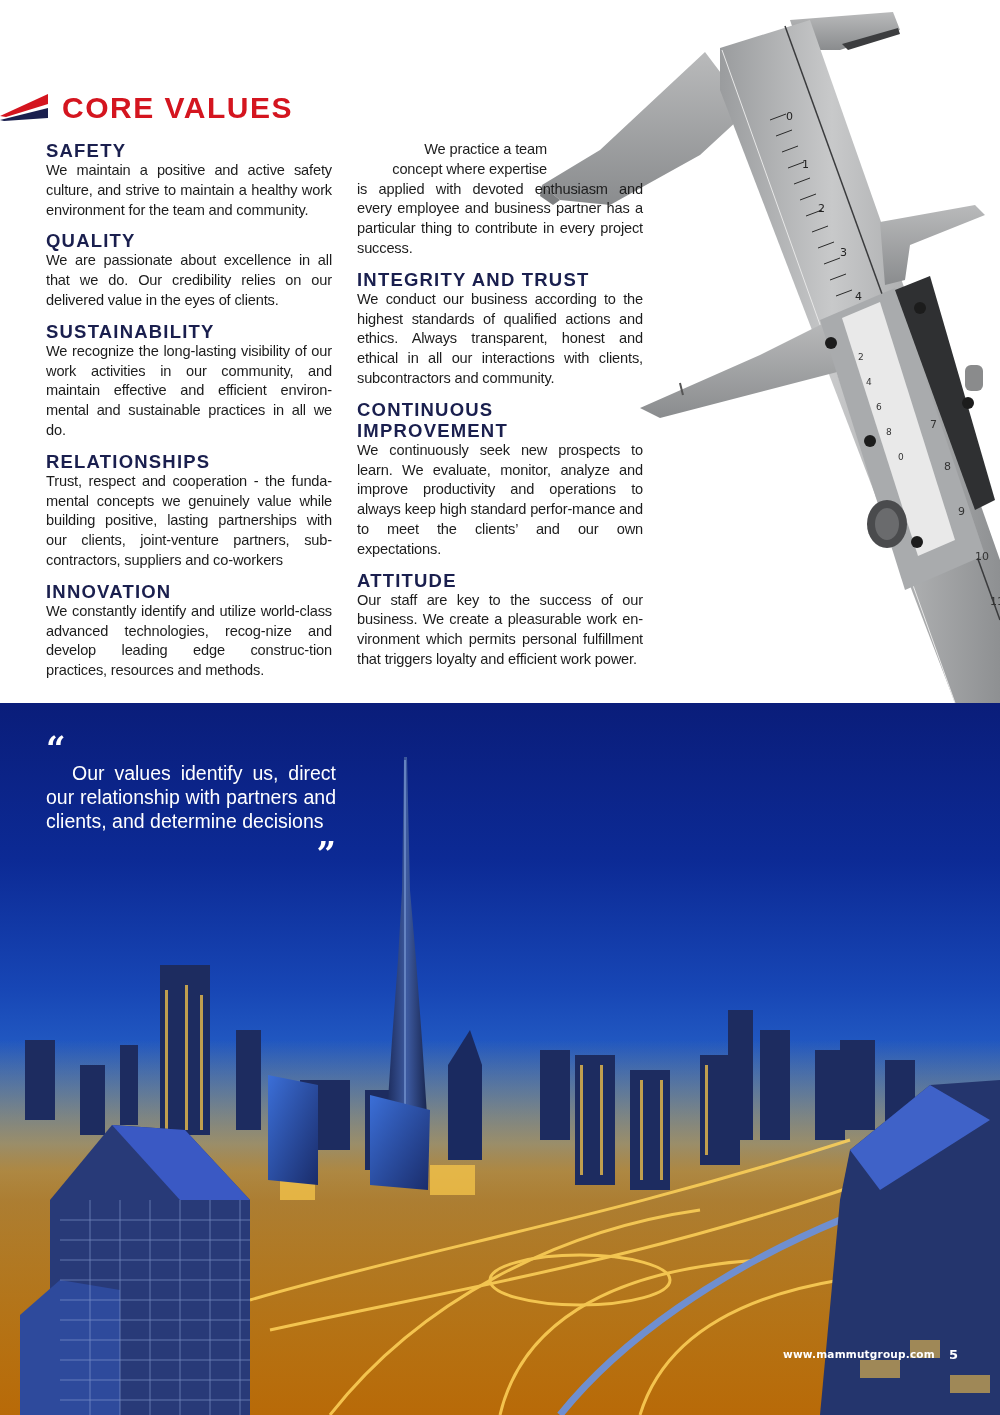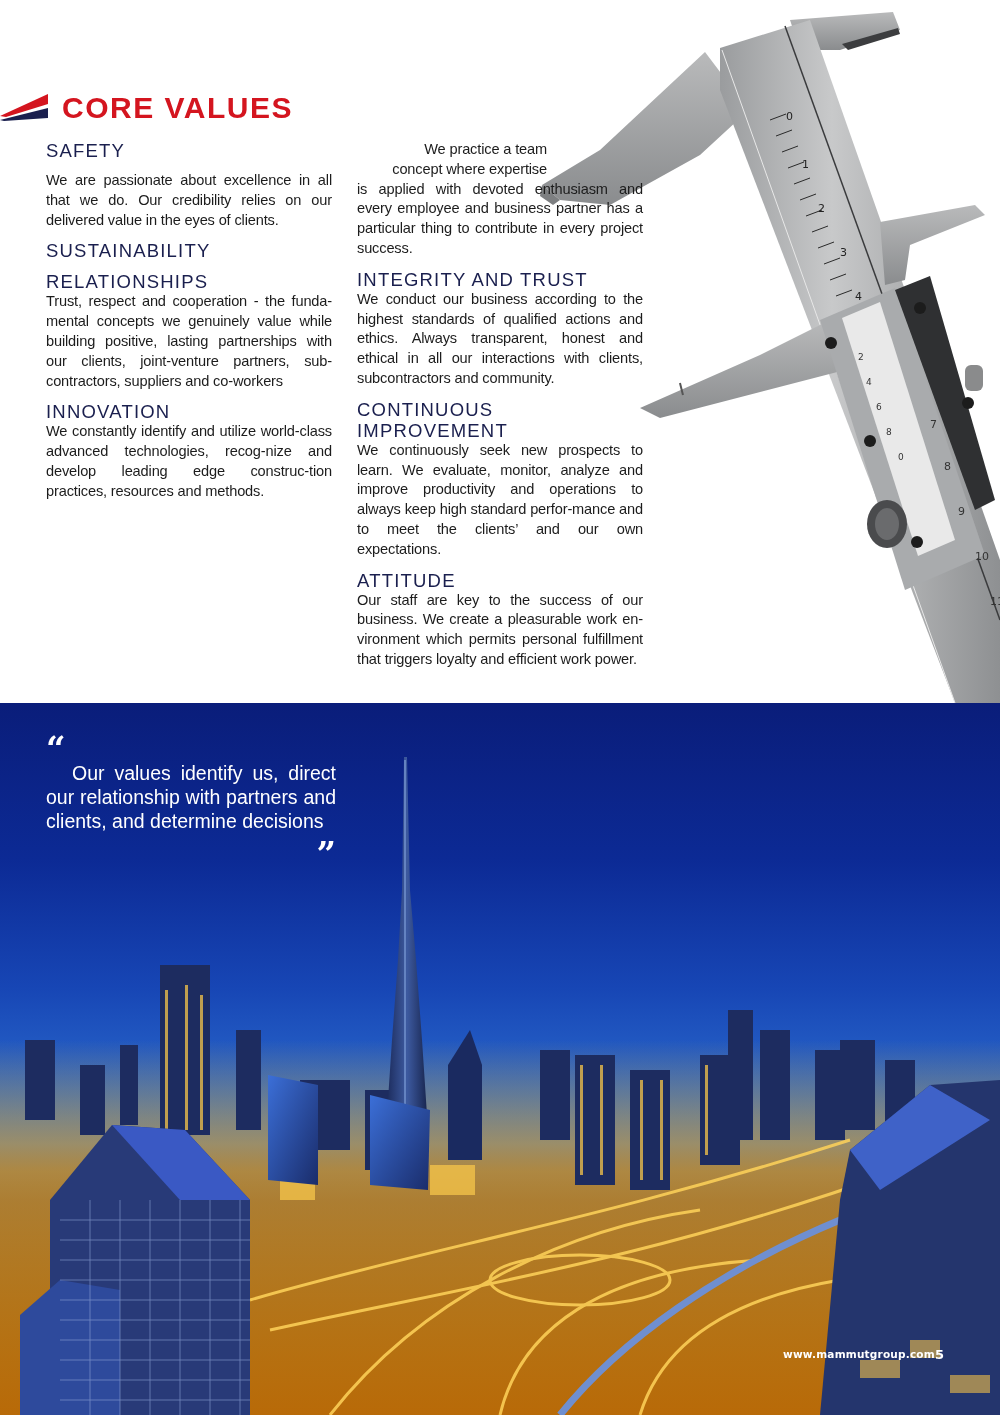--- a/index.html
+++ b/index.html
@@ -9,38 +9,38 @@
   
   .title-wrap { position:absolute; left:0; top:88px; height:40px; width:320px; }
   .title-swoosh { position:absolute; left:0; top:4px; width:50px; height:30px; }
   .title-text { position:absolute; left:62px; top:0; font-family:Liberation Sans, sans-serif; font-weight:bold; font-size:30px; letter-spacing:1.5px; color:#d4151f; line-height:40px; }
 
   
   .col { position:absolute; top:140px; }
   .col-left { left:46px; width:286px; }
   .col-right { left:357px; width:286px; }
   .value { margin-bottom:10px; }
-  .value-heading { font-family:"Liberation Sans", sans-serif; font-size:18.5px; letter-spacing:1.2px; color:#1a1f4e; line-height:21px; font-weight:normal; }
+  .value-heading { font-family:"Liberation Sans", sans-serif; font-size:18.5px; letter-spacing:1.2px; color:#1a1f4e; line-height:21px; font-weight:bold; }
   .value-body { font-family:"Liberation Sans", sans-serif; font-size:14.6px; line-height:19.8px; color:#1c1c1c; text-align:justify; letter-spacing:-0.15px; }
   .tw-line { display:block; width:190px; text-align:right; }
 
   
   .caliper { position:absolute; left:520px; top:0; width:480px; height:703px; pointer-events:none; }
 
   
   .city { position:absolute; left:0; top:703px; width:1000px; height:712px; overflow:hidden;
           background: linear-gradient(180deg, #0a1d7a 0%, #0c2a95 22%, #1746b5 40%, #2a68cc 55%, #3a78d4 62%, #1d3f8f 70%, #0e1c46 100%); }
   .city svg { position:absolute; left:0; top:0; }
 
   .quote { position:absolute; left:46px; top:733px; width:290px; color:#ffffff; }
   .quote-open { font-family:"DejaVu Serif", serif; font-weight:bold; font-size:34px; line-height:30px; color:#ffffff; display:block; height:28px; }
   .quote-text { font-family:"Liberation Sans", sans-serif; font-size:19.5px; line-height:24px; text-align:justify; text-align-last:left; color:#ffffff; text-indent:26px; }
   .quote-close { font-family:"DejaVu Serif", serif; font-weight:bold; font-size:34px; line-height:30px; color:#ffffff; display:block; text-align:right; margin-top:6px; }
 
-  .footer { position:absolute; left:783px; top:1344px; height:20px; display:flex; align-items:center; color:#ffffff; }
+  .footer { position:absolute; left:783px; top:1344px; height:20px; display:flex; align-items:center; gap:14px; color:#ffffff; }
   .footer-url { font-family:"DejaVu Sans", sans-serif; font-weight:bold; font-size:10.5px; letter-spacing:0.2px; }
   .footer-page { font-family:"DejaVu Sans", sans-serif; font-weight:bold; font-size:13px; }
 </style>
 </head>
 <body>
 
 <div class="title-wrap">
   <svg class="title-swoosh" viewBox="0 0 50 30">
     <polygon points="0,24 48,2 48,12 6,25" fill="#d4151f"></polygon>
     <polygon points="0,28 48,16 48,26 4,29" fill="#1a1f4e"></polygon>
@@ -121,26 +121,29 @@
   <circle cx="920" cy="308" r="6" fill="#1c1c1c"></circle>
 
   <ellipse cx="887" cy="524" rx="20" ry="24" fill="#4a4b4d"></ellipse>
   <ellipse cx="887" cy="524" rx="12" ry="16" fill="#6a6b6d"></ellipse>
   <rect x="965" y="365" width="18" height="26" rx="6" fill="#8a8b8c"></rect>
 </svg>
 
 <div class="col col-left">
   <section class="value">
     <h2 class="value-heading">SAFETY</h2>
-  </section>
-  <section class="value">
+    <p class="value-body">We maintain a positive and active safety culture, and strive to maintain a healthy work environment for the team and community.</p>
+  </section>
+  <section class="value">
+    <h2 class="value-heading">QUALITY</h2>
     <p class="value-body">We are passionate about excellence in all that we do. Our credibility relies on our delivered value in the eyes of clients.</p>
   </section>
   <section class="value">
     <h2 class="value-heading">SUSTAINABILITY</h2>
+    <p class="value-body">We recognize the long-lasting visibility of our work activities in our community, and maintain effective and efficient environ-mental and sustainable practices in all we do.</p>
   </section>
   <section class="value">
     <h2 class="value-heading">RELATIONSHIPS</h2>
     <p class="value-body">Trust, respect and cooperation - the funda-mental concepts we genuinely value while building positive, lasting partnerships with our clients, joint-venture partners, sub-contractors, suppliers and co-workers</p>
   </section>
   <section class="value">
     <h2 class="value-heading">INNOVATION</h2>
     <p class="value-body">We constantly identify and utilize world-class advanced technologies, recog-nize and develop leading edge construc-tion practices, resources and methods.</p>
   </section>
 </div>

